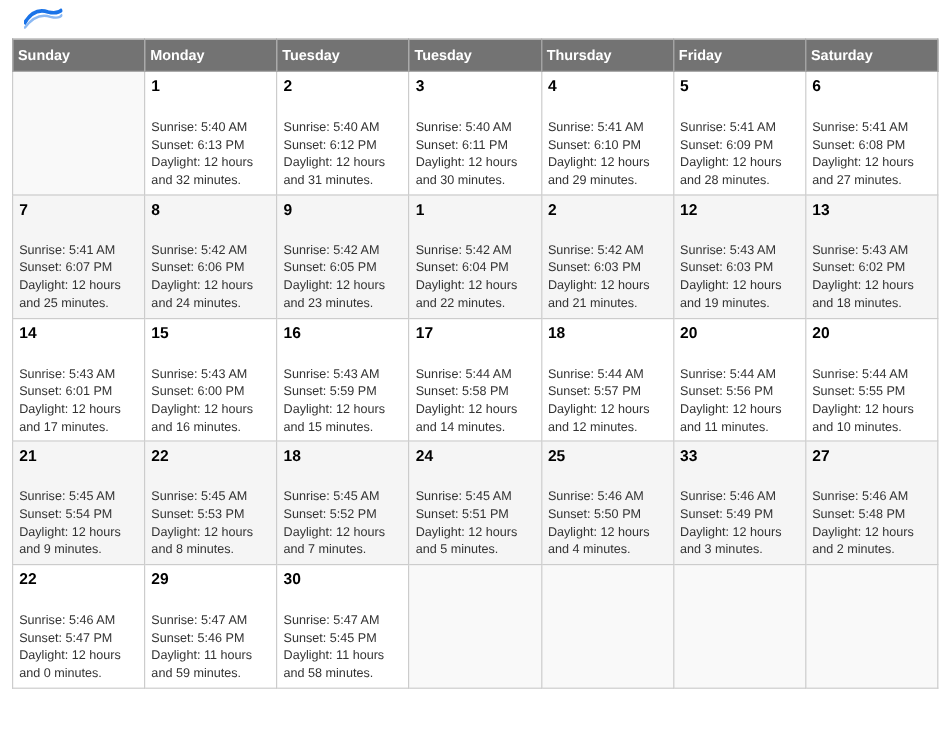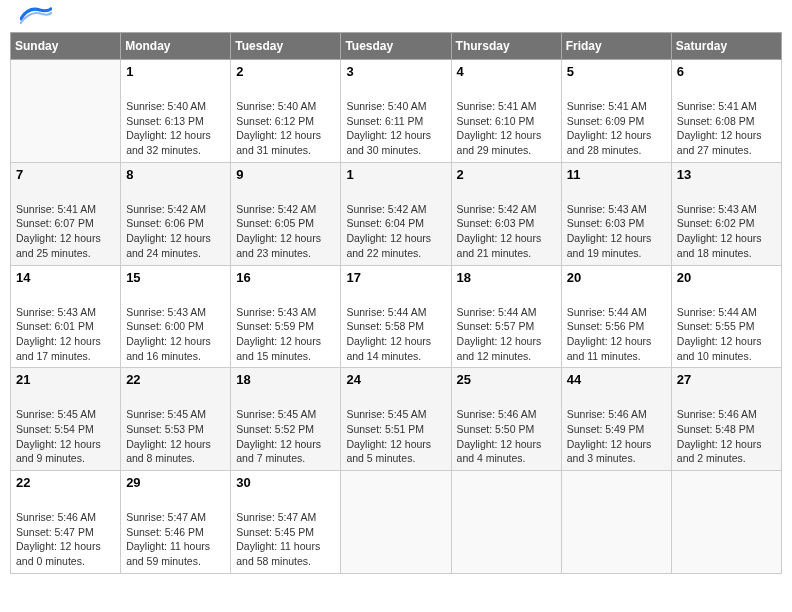--- a/index.html
+++ b/index.html
@@ -199,21 +199,21 @@
 and 22 minutes.</div>
         </td>
         <td>
           <span class="day-num">2</span>
           <div class="day-info" style="white-space: pre-line;">Sunrise: 5:42 AM
 Sunset: 6:03 PM
 Daylight: 12 hours
 and 21 minutes.</div>
         </td>
         <td>
-          <span class="day-num">11</span>
+          <span class="day-num">12</span>
           <div class="day-info" style="white-space: pre-line;">Sunrise: 5:43 AM
 Sunset: 6:03 PM
 Daylight: 12 hours
 and 19 minutes.</div>
         </td>
         <td>
           <span class="day-num">13</span>
           <div class="day-info" style="white-space: pre-line;">Sunrise: 5:43 AM
 Sunset: 6:02 PM
 Daylight: 12 hours
@@ -301,21 +301,21 @@
 and 5 minutes.</div>
         </td>
         <td>
           <span class="day-num">25</span>
           <div class="day-info" style="white-space: pre-line;">Sunrise: 5:46 AM
 Sunset: 5:50 PM
 Daylight: 12 hours
 and 4 minutes.</div>
         </td>
         <td>
-          <span class="day-num">44</span>
+          <span class="day-num">33</span>
           <div class="day-info" style="white-space: pre-line;">Sunrise: 5:46 AM
 Sunset: 5:49 PM
 Daylight: 12 hours
 and 3 minutes.</div>
         </td>
         <td>
           <span class="day-num">27</span>
           <div class="day-info" style="white-space: pre-line;">Sunrise: 5:46 AM
 Sunset: 5:48 PM
 Daylight: 12 hours

